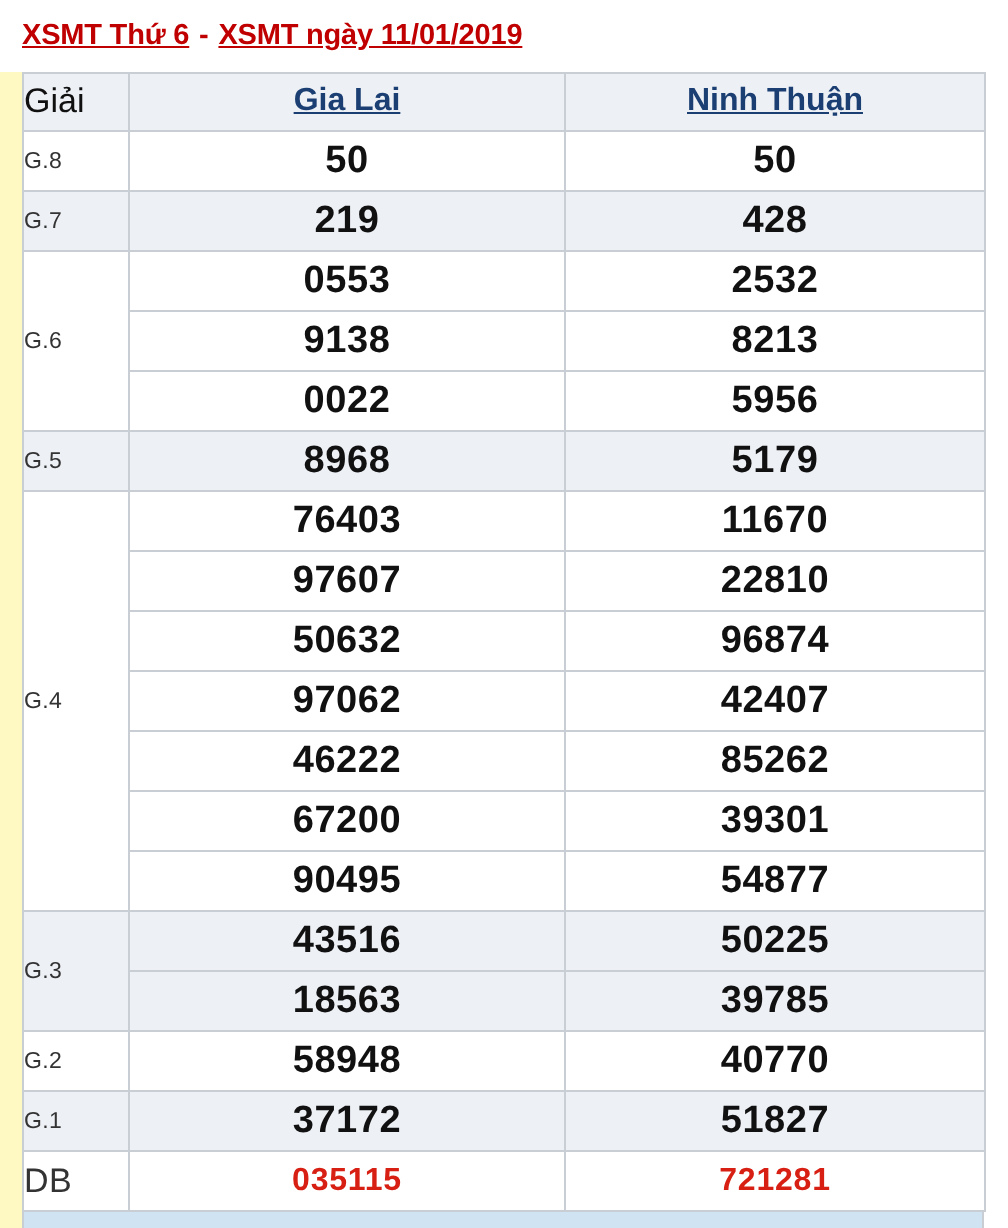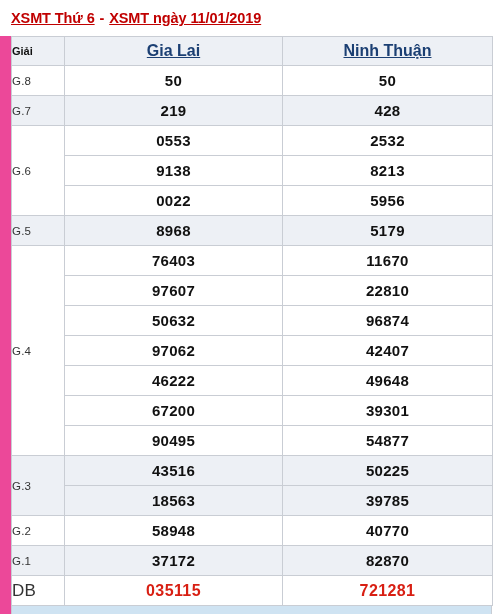--- a/index.html
+++ b/index.html
@@ -11,21 +11,21 @@
     width: 504px;
     height: 614px;
     font-family: "Liberation Sans", sans-serif;
     overflow: hidden;
   }
   .page {
     position: relative;
     width: 460px;
     height: 614px;
     box-sizing: border-box;
-    background: #ec4899;
+    background: #fef9c3;
   }
   .title-bar {
     height: 36px;
     display: flex;
     align-items: center;
     padding-left: 11px;
     box-sizing: border-box;
     background: #ffffff;
   }
   .title-text {
@@ -61,45 +61,45 @@
     padding: 0;
     vertical-align: middle;
   }
   thead th {
     background: #edf0f5;
     height: 28px;
     font-size: 13px;
   }
   th.h-prize {
     color: #101010;
-    font-weight: bold;
+    font-weight: normal;
     text-align: left;
     padding-left: 10px;
-    font-size: 11px;
+    font-size: 17px;
   }
   th.h-prov {
     text-align: center;
     font-weight: bold;
   }
   th.h-prov a {
     color: #1b3f73;
     text-decoration: underline;
     font-size: 16px;
   }
   td.prize-label {
     text-align: left;
     padding-left: 11px;
     font-size: 11.5px;
     color: #333333;
     letter-spacing: 0.2px;
     margin-left: 42px;
   }
   td.num {
     text-align: center;
-    font-size: 15px;
+    font-size: 19px;
     font-weight: bold;
     color: #111111;
     height: 29px;
     letter-spacing: 0.3px;
   }
   tr.shade > td { background: #edf0f5; }
   tr.plain > td { background: #ffffff; }
   td.special {
     color: #d81f13;
     font-size: 16px;
@@ -184,21 +184,21 @@
         <tr class="plain">
           <td class="num">50632</td>
           <td class="num">96874</td>
         </tr>
         <tr class="plain">
           <td class="num">97062</td>
           <td class="num">42407</td>
         </tr>
         <tr class="plain">
           <td class="num">46222</td>
-          <td class="num">49648</td>
+          <td class="num">85262</td>
         </tr>
         <tr class="plain">
           <td class="num">67200</td>
           <td class="num">39301</td>
         </tr>
         <tr class="plain">
           <td class="num">90495</td>
           <td class="num">54877</td>
         </tr>
         <tr class="shade">
@@ -211,21 +211,21 @@
           <td class="num">39785</td>
         </tr>
         <tr class="plain">
           <td class="prize-label" rowspan="1">G.2</td>
           <td class="num">58948</td>
           <td class="num">40770</td>
         </tr>
         <tr class="shade">
           <td class="prize-label" rowspan="1">G.1</td>
           <td class="num">37172</td>
-          <td class="num">82870</td>
+          <td class="num">51827</td>
         </tr>
         <tr class="plain">
           <td class="prize-label db-label" rowspan="1">DB</td>
           <td class="num special">035115</td>
           <td class="num special">721281</td>
         </tr>
       </tbody>
   </table>
 
   <div class="footer-strip"></div>

